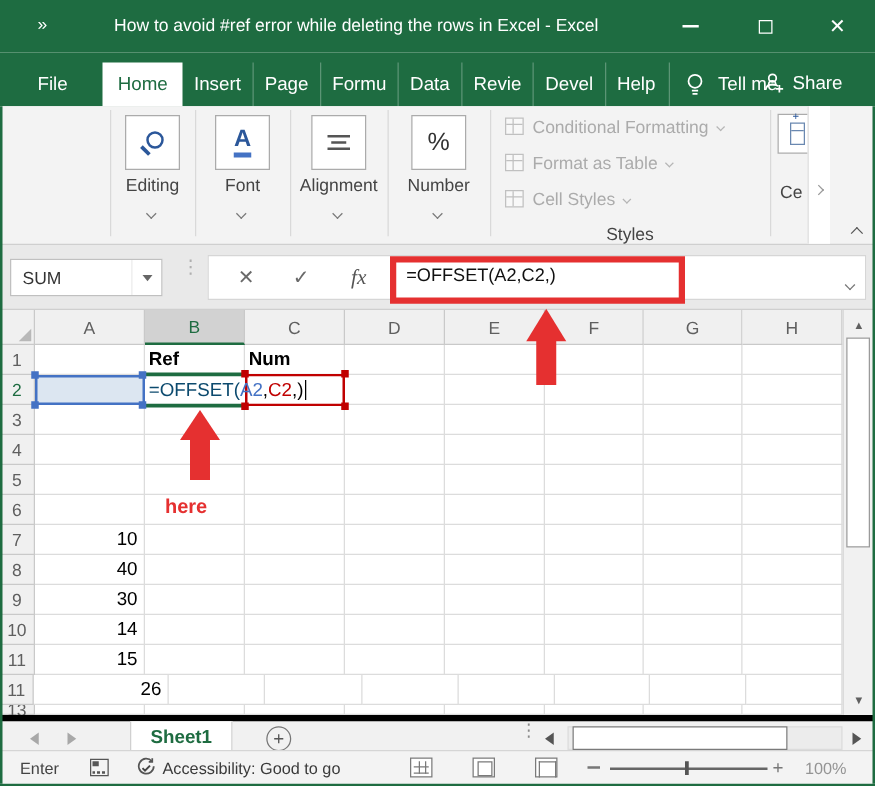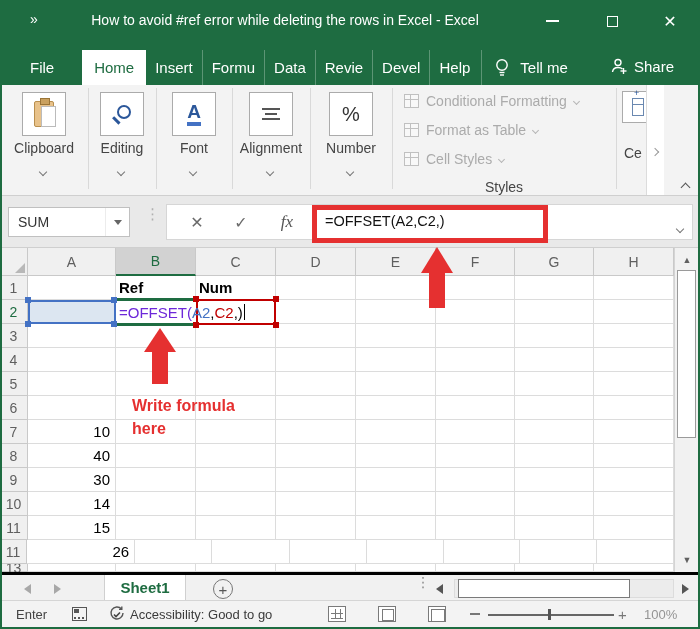--- a/index.html
+++ b/index.html
@@ -116,21 +116,21 @@
   #arrow2-shaft { left:429px; top:272px; height:36px; }
   #write-formula-note { position:absolute; left:132px; top:394px; color:#E53030; font-size:16px; font-weight:bold; line-height:23px; z-index:40; }
 
   
   #vscroll { position:absolute; left:674px; top:248px; width:24px; height:324px; background:#f1f1f1; border-left:1px solid #d4d4d4; }
   .vs-arrow { position:absolute; left:0; width:24px; height:20px; display:flex; align-items:center; justify-content:center; color:#606060; font-size:9px; }
   #vs-up { top:2px; } #vs-down { top:302px; }
   #vs-thumb { position:absolute; left:2px; top:22px; width:19px; height:168px; background:#fff; border:1px solid #9a9a9a; }
 
   
-  #tabbar { position:absolute; left:0; top:572px; width:700px; height:28px; background:#f1f1f1; border-top:3px solid #000000; }
+  #tabbar { position:absolute; left:0; top:572px; width:700px; height:28px; background:#f1f1f1; border-top:5px solid #000000; }
   .tab-nav { position:absolute; top:9px; width:0; height:0; border-top:5px solid transparent; border-bottom:5px solid transparent; }
   #tab-nav-left { left:24px; border-right:7px solid #a8a8a8; }
   #tab-nav-right { left:54px; border-left:7px solid #a8a8a8; }
   #sheet-tab { position:absolute; left:104px; top:0; width:82px; height:28px; background:#fff; border-left:1px solid #d0d0d0; border-right:1px solid #d0d0d0; border-bottom:3px solid #1E6C41; display:flex; align-items:center; justify-content:center; color:#1E6C41; font-weight:bold; font-size:15px; }
   #new-sheet-btn { position:absolute; left:213px; top:4px; width:20px; height:20px; border:1.5px solid #767676; border-radius:50%; color:#555; display:flex; align-items:center; justify-content:center; font-size:15px; line-height:1; }
   #tab-dots { position:absolute; left:416px; top:4px; color:#8a8a8a; font-size:14px; line-height:7px; }
   #hs-left { position:absolute; left:436px; top:9px; width:0; height:0; border-top:5px solid transparent; border-bottom:5px solid transparent; border-right:7px solid #555; }
   #hs-track { position:absolute; left:454px; top:4px; width:220px; height:19px; background:#ececec; border:1px solid #dcdcdc; }
   #hs-thumb { position:absolute; left:458px; top:4px; width:172px; height:19px; background:#fff; border:1px solid #7a7a7a; }
   #hs-right { position:absolute; left:682px; top:9px; width:0; height:0; border-top:5px solid transparent; border-bottom:5px solid transparent; border-left:7px solid #555; }
@@ -181,20 +181,21 @@
   <div class="winbtn" id="btn-close">
       <div class="x">✕</div>
     </div>
 </div>
 
 <div id="menubar">
   <div id="menu-tabs" style="display:flex; align-items:flex-end;">
       <div class="mtab">File</div>
       <div class="mtab active">Home</div>
       <div class="mtab">Insert</div>
+      <div class="mtab">Page</div>
       <div class="mtab">Formu</div>
       <div class="mtab">Data</div>
       <div class="mtab">Revie</div>
       <div class="mtab">Devel</div>
       <div class="mtab">Help</div>
     </div>
   <div id="tellme-wrap">
     <svg width="16" height="20" viewBox="0 0 16 20">
       <circle cx="8" cy="7" r="5.2" fill="none" stroke="#fff" stroke-width="1.4"></circle>
       <line x1="5.5" y1="14.5" x2="10.5" y2="14.5" stroke="#fff" stroke-width="1.4"></line>
@@ -207,27 +208,20 @@
       <circle cx="8" cy="5.5" r="3" fill="none" stroke="#fff" stroke-width="1.4"></circle>
       <path d="M2.5 15 Q3 10.5 8 10.5 Q11 10.5 12.5 12" fill="none" stroke="#fff" stroke-width="1.4"></path>
       <line x1="13.5" y1="11" x2="13.5" y2="17" stroke="#fff" stroke-width="1.4"></line>
       <line x1="10.5" y1="14" x2="16.5" y2="14" stroke="#fff" stroke-width="1.4"></line>
     </svg>
     <span id="share-label">Share</span>
   </div>
 </div>
 
 <div id="ribbon">
-  <div class="rgroup" style="left:0; width:88px;">
-    <div class="rbtn" style="left:22px;">
-        <div class="clipboard-shape"></div>
-      </div>
-    <div class="rlabel">Clipboard</div>
-    <div class="rchev"><span class="chev-down"></span></div>
-  </div>
   <div class="gsep" style="left:88px;"></div>
 
   <div class="rgroup" style="left:88px; width:68px;">
     <div class="rbtn" style="left:12px;">
         <div class="search-shape"></div>
       </div>
     <div class="rlabel">Editing</div>
     <div class="rchev"><span class="chev-down"></span></div>
   </div>
   <div class="gsep" style="left:156px;"></div>
@@ -478,30 +472,29 @@
 <div class="handle h-blue" style="left:25px; top:321px;"></div>
 <div class="handle h-blue" style="left:111px; top:321px;"></div>
 <div id="edit-bg"></div>
 <div id="c2-box"></div>
 <div class="handle h-red" style="left:193px; top:296px;"></div>
 <div class="handle h-red" style="left:273px; top:296px;"></div>
 <div class="handle h-red" style="left:193px; top:322px;"></div>
 <div class="handle h-red" style="left:273px; top:322px;"></div>
 <div id="b2-borders"></div>
 <div id="b2-text">
-    <span id="b2-parts"><span style="color: #6d28d9;">=OFFSET(</span><span style="color: rgb(68, 114, 196);">A2</span><span style="color: rgb(0, 0, 0);">,</span><span style="color: rgb(192, 0, 0);">C2</span><span style="color: rgb(0, 0, 0);">,)</span></span>
+    <span id="b2-parts"><span style="color: #0c4a6e;">=OFFSET(</span><span style="color: rgb(68, 114, 196);">A2</span><span style="color: rgb(0, 0, 0);">,</span><span style="color: rgb(192, 0, 0);">C2</span><span style="color: rgb(0, 0, 0);">,)</span></span>
     <span class="caret"></span>
   </div>
 
 <div class="red-arrow-head" id="arrow1-head"></div>
 <div class="red-arrow-shaft" id="arrow1-shaft"></div>
 <div class="red-arrow-head" id="arrow2-head"></div>
 <div class="red-arrow-shaft" id="arrow2-shaft"></div>
 <div id="write-formula-note">
-  <div>Write formula</div>
   <div>here</div>
 </div>
 
 <div id="vscroll">
   <div class="vs-arrow" id="vs-up">▲</div>
   <div id="vs-thumb"></div>
   <div class="vs-arrow" id="vs-down">▼</div>
 </div>
 
 <div id="tabbar">

